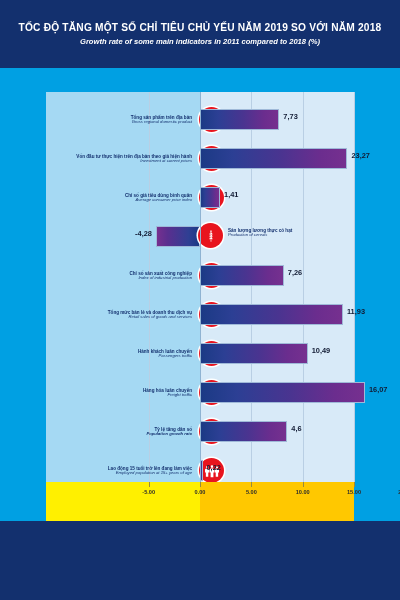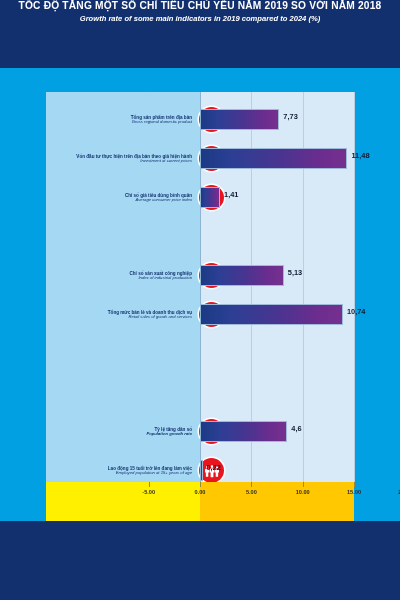--- a/index.html
+++ b/index.html
@@ -6,21 +6,21 @@
   body{
     width:400px;height:600px;overflow:hidden;
     background:#13306e;
     font-family:"Liberation Sans", sans-serif;
     -webkit-font-smoothing:antialiased;
   }
   .poster{position:relative;width:400px;height:600px;background:#13306e;}
 
   
   .header{position:absolute;left:0;top:0;width:400px;height:68px;background:#13306e;
-          display:flex;flex-direction:column;align-items:center;justify-content:flex-start;}
+          display:flex;flex-direction:column;align-items:center;justify-content:center;}
   .title{color:#ffffff;font-size:10.2px;font-weight:bold;letter-spacing:.2px;
          text-align:center;line-height:1.1;white-space:nowrap;}
   .subtitle{color:#ffffff;font-size:7.6px;font-style:italic;font-weight:bold;
             text-align:center;margin-top:3px;white-space:nowrap;}
 
   
   .bluefield{position:absolute;left:0;top:68px;width:400px;height:453px;background:#00a0e3;}
   .bottomband{position:absolute;left:0;top:521px;width:400px;height:79px;background:#13306e;}
 
   
@@ -70,21 +70,21 @@
   .ticklbl{position:absolute;top:7px;font-size:5.6px;color:#2b2b2b;transform:translateX(-50%);
            white-space:nowrap;font-weight:bold;}
 </style>
 </head>
 <body>
 
 <div class="poster">
 
   <div class="header">
     <div class="title">TỐC ĐỘ TĂNG MỘT SỐ CHỈ TIÊU CHỦ YẾU NĂM 2019 SO VỚI NĂM 2018</div>
-    <div class="subtitle">Growth rate of some main indicators in 2019 compared to 2024 (%)</div>
+    <div class="subtitle">Growth rate of some main indicators in 2011 compared to 2018 (%)</div>
   </div>
 
   <div class="bluefield"></div>
   <div class="bottomband"></div>
 
   <div class="panel">
     <div class="panel-left"></div>
     <div class="panel-right"></div>
 
     <div class="grid" style="left: 102.667px;"></div>
@@ -110,62 +110,107 @@
             <span class="vn">Vốn đầu tư thực hiện trên địa bàn theo giá hiện hành</span>
             <span class="en">Investment at current prices</span>
           </div>
           <div class="badge">
             <svg width="14" height="14" viewBox="0 0 24 24">
               <path fill="#fff" d="M9 2h6l-1.4 2.6h-3.2L9 2zm3 3.4c4.1 0 7.2 4 7.2 8.3 0 4-2.9 6.3-7.2 6.3S4.8 17.7 4.8 13.7c0-4.3 3.1-8.3 7.2-8.3zm.7 3.1h-1.3v.9c-1.1.2-1.8.9-1.8 1.9 0 1.1.8 1.6 2.1 2 .9.3 1.2.5 1.2.9s-.4.7-1.1.7c-.8 0-1.5-.3-2-.6l-.4 1.4c.5.3 1.2.5 2 .6v1h1.3v-1.1c1.2-.2 1.9-1 1.9-2 0-1-.6-1.6-2-2.1-1-.4-1.4-.6-1.4-.9s.3-.6 1-.6c.8 0 1.4.2 1.8.4l.4-1.4c-.4-.2-1-.4-1.7-.4v-.7z"></path>
             </svg>
           </div>
           <div class="barwrap">
             <div class="bar" style="left: 0px; width: 147.429px;"></div>
-            <div class="val" style="left: 151.429px;">11,48</div>
+            <div class="val" style="left: 151.429px;">23,27</div>
           </div>
         </div>
         <div class="row" style="top: 84px;">
           <div class="lbl">
             <span class="vn">Chỉ số giá tiêu dùng bình quân</span>
             <span class="en">Average consumer price index</span>
           </div>
           <div class="badge">
             <span class="txt">CPI</span>
           </div>
           <div class="barwrap">
             <div class="bar" style="left: 0px; width: 20.02px;"></div>
             <div class="val" style="left: 24.02px;">1,41</div>
           </div>
         </div>
+        <div class="row" style="top: 123px;">
+          <div class="barwrap">
+            <div class="bar neg" style="left: -43.9413px; width: 43.9413px;"></div>
+            <div class="val" style="left: -64.9413px;">-4,28</div>
+          </div>
+          <div class="rbadge">
+            <svg width="14" height="14" viewBox="0 0 24 24">
+              <path fill="#fff" d="M12 1.6c1.6 1.6 1.6 3.4 0 5-1.6-1.6-1.6-3.4 0-5zM11.4 7h1.2v15h-1.2V7zM12 5.9c1.9.5 2.8 2 2.4 4-1.9-.5-2.8-2-2.4-4zm0 0c-1.9.5-2.8 2-2.4 4 1.9-.5 2.8-2 2.4-4zm0 4c1.9.5 2.8 2 2.4 4-1.9-.5-2.8-2-2.4-4zm0 0c-1.9.5-2.8 2-2.4 4 1.9-.5 2.8-2 2.4-4zm0 4c1.9.5 2.8 2 2.4 4-1.9-.5-2.8-2-2.4-4zm0 0c-1.9.5-2.8 2-2.4 4 1.9-.5 2.8-2 2.4-4z"></path>
+            </svg>
+          </div>
+          <div class="rlbl">
+            <span class="vn">Sản lượng lương thực có hạt</span>
+            <span class="en">Production of cereals</span>
+          </div>
+        </div>
         <div class="row" style="top: 162px;">
           <div class="lbl">
             <span class="vn">Chỉ số sản xuất công nghiệp</span>
             <span class="en">Index of industrial production</span>
           </div>
           <div class="badge">
             <span class="txt">IIP</span>
           </div>
           <div class="barwrap">
             <div class="bar" style="left: 0px; width: 83.776px;"></div>
-            <div class="val" style="left: 87.776px;">5,13</div>
+            <div class="val" style="left: 87.776px;">7,26</div>
           </div>
         </div>
         <div class="row" style="top: 201px;">
           <div class="lbl">
             <span class="vn">Tổng mức bán lẻ và doanh thu dịch vụ</span>
             <span class="en">Retail sales of goods and services</span>
           </div>
           <div class="badge">
             <svg width="15" height="15" viewBox="0 0 24 24">
               <path fill="#fff" d="M1.5 2.5h3.2l.7 2.6h16.6l-2.6 8.2H7.1l-.5 1.8h13.1v1.9H4.4l1.6-5.5L3.4 4.4H1.5V2.5zM8 18.8a1.8 1.8 0 1 1 0 3.6 1.8 1.8 0 0 1 0-3.6zm9.4 0a1.8 1.8 0 1 1 0 3.6 1.8 1.8 0 0 1 0-3.6z"></path>
             </svg>
           </div>
           <div class="barwrap">
             <div class="bar" style="left: 0px; width: 142.912px;"></div>
-            <div class="val" style="left: 146.912px;">10,74</div>
+            <div class="val" style="left: 146.912px;">11,93</div>
+          </div>
+        </div>
+        <div class="row" style="top: 240px;">
+          <div class="lbl">
+            <span class="vn">Hành khách luân chuyển</span>
+            <span class="en">Passengers traffic</span>
+          </div>
+          <div class="badge">
+            <svg width="15" height="15" viewBox="0 0 24 24">
+              <path fill="#fff" d="M3.4 6.4c0-1.4 1-2.2 2.4-2.2h12.4c1.4 0 2.4.8 2.4 2.2v8.9c0 .8-.4 1.4-1 1.8v1.2c0 .6-.5 1-1.1 1h-1c-.6 0-1.1-.4-1.1-1v-.9H7.6v.9c0 .6-.5 1-1.1 1h-1c-.6 0-1.1-.4-1.1-1v-1.2c-.6-.4-1-1-1-1.8V6.4zm2.2.7v4.8h12.8V7.1H5.6zm1.3 6.6a1.3 1.3 0 1 0 0 2.6 1.3 1.3 0 0 0 0-2.6zm10.2 0a1.3 1.3 0 1 0 0 2.6 1.3 1.3 0 0 0 0-2.6z"></path>
+            </svg>
+          </div>
+          <div class="barwrap">
+            <div class="bar" style="left: 0px; width: 107.697px;"></div>
+            <div class="val" style="left: 111.697px;">10,49</div>
+          </div>
+        </div>
+        <div class="row" style="top: 279px;">
+          <div class="lbl">
+            <span class="vn">Hàng hóa luân chuyển</span>
+            <span class="en">Freight traffic</span>
+          </div>
+          <div class="badge">
+            <svg width="15" height="15" viewBox="0 0 24 24">
+              <path fill="#fff" d="M1.4 5.6h12.2v9.2H1.4V5.6zm13.4 2.7h3.5l3.3 3.4v3.1h-6.8V8.3zM5.7 15.2a2 2 0 1 1 0 4 2 2 0 0 1 0-4zm11.6 0a2 2 0 1 1 0 4 2 2 0 0 1 0-4z"></path>
+            </svg>
+          </div>
+          <div class="barwrap">
+            <div class="bar" style="left: 0px; width: 164.985px;"></div>
+            <div class="val" style="left: 168.985px;">16,07</div>
           </div>
         </div>
         <div class="row" style="top: 318px;">
           <div class="lbl">
             <span class="vn">Tỷ lệ tăng dân số</span>
             <span class="en" style="font-weight: bold;">Population growth rate</span>
           </div>
           <div class="badge">
             <svg width="15" height="15" viewBox="0 0 24 24">
               <path fill="#fff" d="M7.3 2.6a2 2 0 1 1 0 4 2 2 0 0 1 0-4zM5.1 7.4h4.4c.8 0 1.3.6 1.3 1.3v5h-1.6v7.7H6.8v-7.7H5.1V7.4zM16.7 2.6a2 2 0 1 1 0 4 2 2 0 0 1 0-4zm-2.2 4.8h4.4c.8 0 1.3.6 1.3 1.3v5h-1.6v7.7h-2.4v-7.7h-1.7V7.4z"></path>

